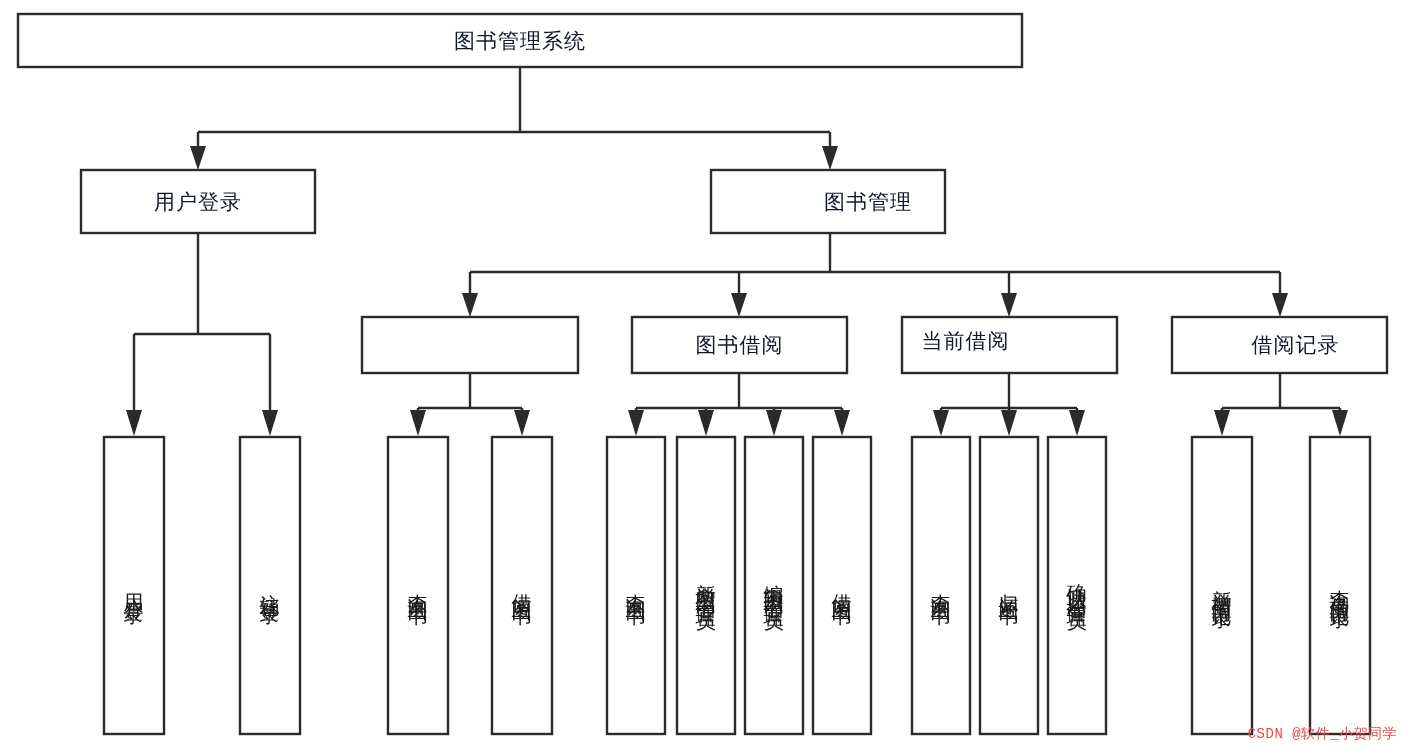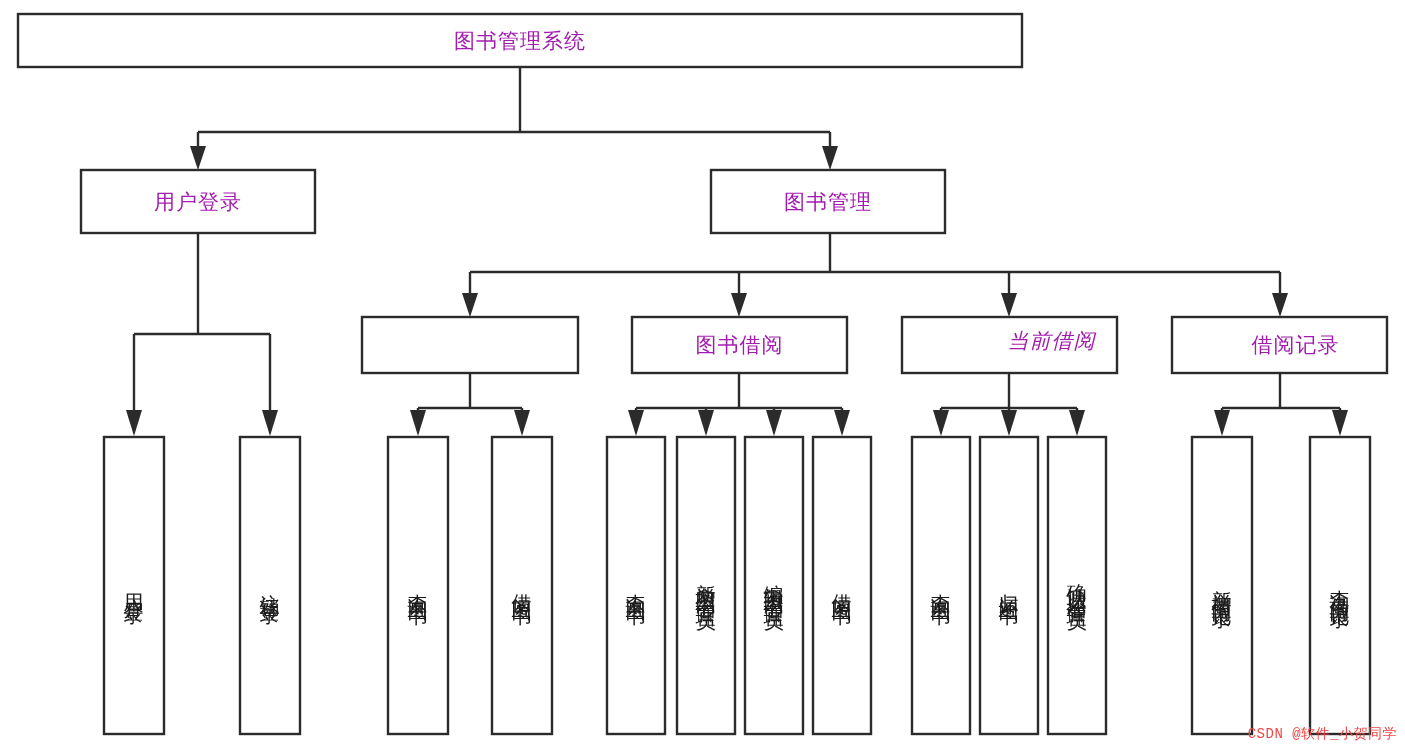--- a/index.html
+++ b/index.html
@@ -64,21 +64,21 @@
   .htext-wrap {
     position: absolute;
     display: flex;
     align-items: center;
     justify-content: center;
     pointer-events: none;
   }
   .htext {
     font-family: "DejaVu Sans", "Liberation Sans", sans-serif;
     font-size: 21px;
-    color: #a21caf;
+    color: #0f172a;
     white-space: nowrap;
     letter-spacing: 1px;
   }
   #watermark {
     position: absolute;
     right: 8px;
     bottom: 4px;
     font-family: Liberation Mono, monospace;
     font-size: 14px;
     color: #ef4444;
@@ -197,30 +197,30 @@
   </svg>
 
   <div class="htext-wrap" style="left:18px; top:14px; width:1004px; height:53px;">
     <span class="htext">图书管理系统</span>
   </div>
 
   <div class="htext-wrap" style="left:81px; top:170px; width:234px; height:63px;">
     <span class="htext">用户登录</span>
   </div>
 
-  <div class="htext-wrap" style="left:711px; top:170px; width:234px; height:63px;">
+  <div class="htext-wrap" style="left:711px; top:170px; width:234px; height:63px;padding-left:40px;">
     <span class="htext">图书管理</span>
   </div>
 
 
   <div class="htext-wrap" style="left:632px; top:317px; width:215px; height:56px;">
     <span class="htext">图书借阅</span>
   </div>
 
-  <div class="htext-wrap" style="left:944px; top:317px; width:215px; height:48px;font-style:italic;">
+  <div class="htext-wrap" style="left:858px; top:317px; width:215px; height:48px;">
     <span class="htext">当前借阅</span>
   </div>
 
   <div class="htext-wrap" style="left:1172px; top:317px; width:215px; height:56px;margin-left:16px;">
     <span class="htext">借阅记录</span>
   </div>
 
   <div class="vtext-wrap" style="left:104px; top:437px; width:60px; height:297px;">
     <span class="vtext">用户登录</span>
   </div>

